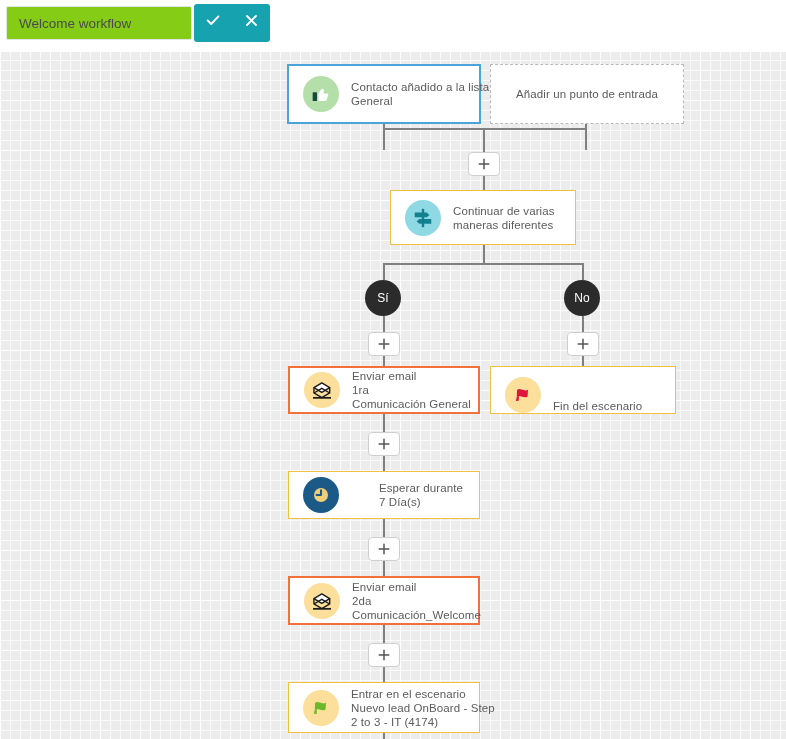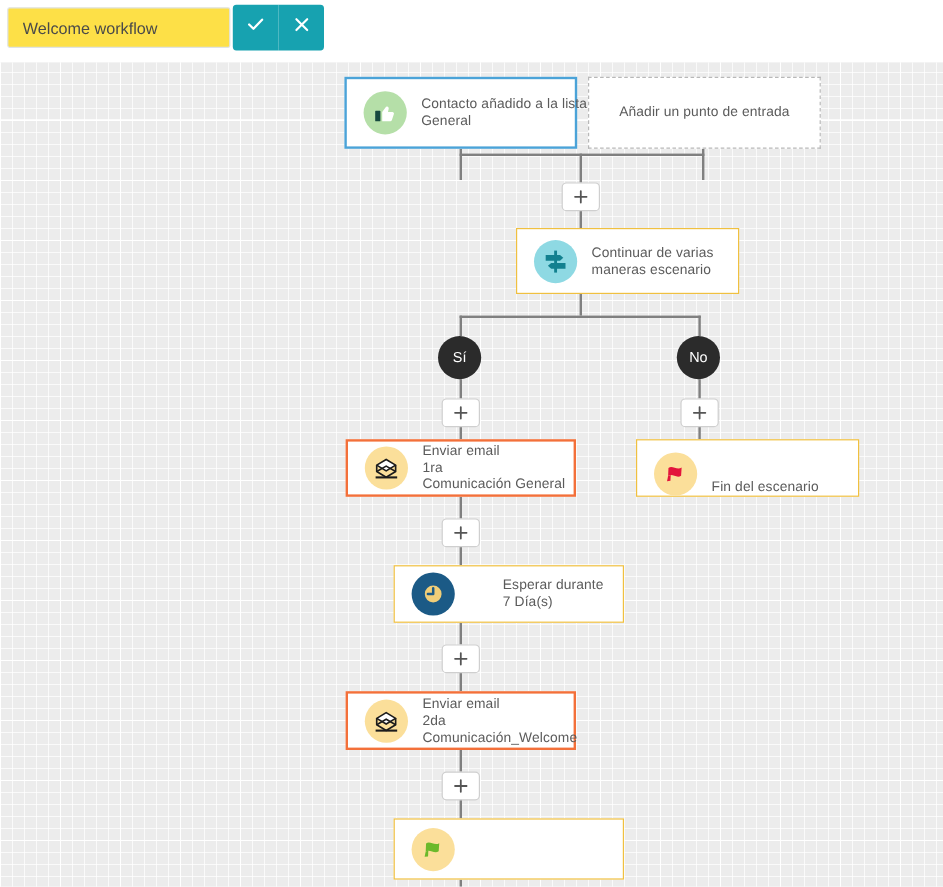--- a/index.html
+++ b/index.html
@@ -11,21 +11,21 @@
     position:relative;
   }
 
   
   #header{
     position:absolute;left:0;top:0;width:786px;height:52px;
     background:#ffffff;box-sizing:border-box;
   }
   #title-input{
     position:absolute;left:6px;top:6px;width:186px;height:34px;
-    border:1px solid #dfe3e6;background:#fde047;border-radius:2px;
+    border:1px solid #dfe3e6;background:#84cc16;border-radius:2px;
     font-family:"Liberation Sans", sans-serif;font-size:13.5px;color:#4a4a4a;
     padding:0 12px;box-sizing:border-box;outline:none;
   }
   .hdr-btn{
     position:absolute;top:4px;width:38px;height:38px;
     background:#17a2b0;border:none;border-radius:3px;
     color:#ffffff;font-size:17px;line-height:38px;text-align:center;
     cursor:pointer;padding:0;
   }
   #btn-confirm{left:194px;border-top-right-radius:0;border-bottom-right-radius:0;}
@@ -49,21 +49,21 @@
   .conn{position:absolute;background:#808080;}
   .conn.v{width:2px;}
   .conn.h{height:2px;}
 
   
   .node{
     position:absolute;background:#ffffff;box-sizing:border-box;
     display:flex;align-items:center;
   }
   .node.sel{border:2px solid #4ba3d8;}
-  .node.yellow{border:1px solid #f0c040;margin-left:40px;}
+  .node.yellow{border:1px solid #f0c040;}
   .node.orange{border:2px solid #f3703a;}
   .node.dashed{border:1px dashed #b8b8b8;justify-content:center;}
 
   .node-icon{
     flex:0 0 auto;width:36px;height:36px;border-radius:50%;
     margin-left:14px;margin-right:12px;
     display:flex;align-items:center;justify-content:center;
     position:relative;
   }
   .node-text{
@@ -167,21 +167,21 @@
   <div class="node yellow" style="left:390px;top:138px;width:186px;height:55px;">
     <div class="node-icon icon-teal">
       <svg width="22" height="22" viewBox="0 0 24 24">
         <rect x="10.7" y="2" width="2.6" height="20" fill="#12808f"></rect>
         <path d="M3 6h13l3 2.6-3 2.6H3z" fill="#12808f"></path>
         <path d="M21 13.2H8l-3 2.6 3 2.6h13z" fill="#12808f"></path>
       </svg>
     </div>
     <div class="node-text">
       <span class="ln">Continuar de varias</span>
-      <span class="ln">maneras escenario</span>
+      <span class="ln">maneras diferentes</span>
     </div>
   </div>
 
   <div class="badge" style="left:365px;top:228px;">
     <span>Sí</span>
   </div>
   <div class="badge" style="left:564px;top:228px;justify-content:center;">
     <span>No</span>
   </div>
 
@@ -269,15 +269,20 @@
     </svg>
   </div>
 
   <div class="node yellow" style="left:288px;top:630px;width:192px;height:51px;">
     <div class="node-icon icon-amber">
       <svg width="22" height="22" viewBox="0 0 24 24">
         <path d="M5.5 6.5 C9 3.5 13 9 17.5 6.2 L17 13.5 C13 16.5 9 11 5.2 13.8 Z" fill="#6bb92b"></path>
         <path d="M5.2 13.8 4.2 18.6 7.3 18.2 7.6 12.9 Z" fill="#6bb92b"></path>
       </svg>
     </div>
+    <div class="node-text">
+      <span class="ln">Entrar en el escenario</span>
+      <span class="ln">Nuevo lead OnBoard - Step</span>
+      <span class="ln">2 to 3 - IT (4174)</span>
+    </div>
   </div>
 
 </div>
 
 </body></html>

